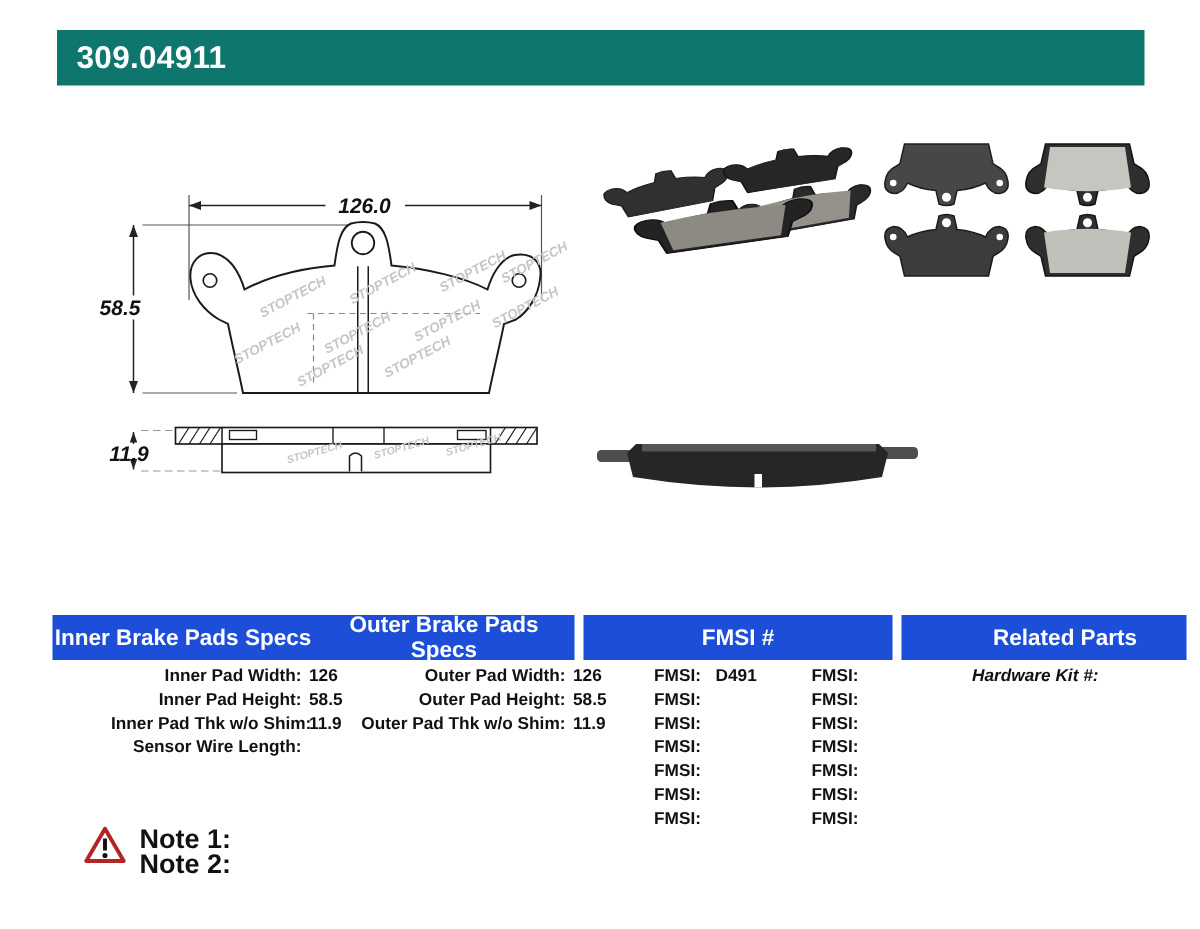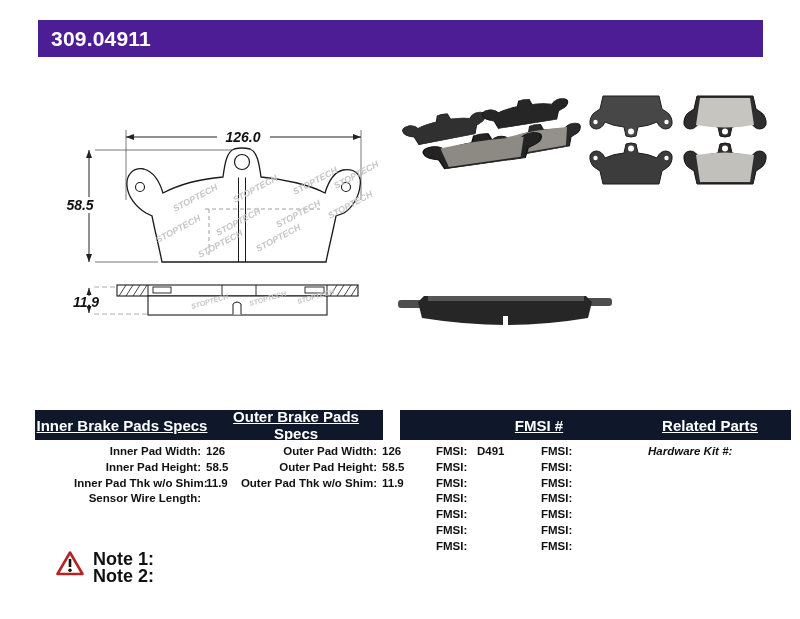--- a/index.html
+++ b/index.html
@@ -3,37 +3,37 @@
 <meta charset="utf-8">
 <style>
   html,body{margin:0;padding:0;background:#fff;}
   .page{
     position:relative;width:800px;height:619px;background:#ffffff;
     font-family:"Liberation Sans",sans-serif;overflow:hidden;color:#111;
   }
   
   .topbar{
     position:absolute;left:38px;top:20px;width:725px;height:37px;
-    background:#4c1d95;color:#fff;display:flex;justify-content:space-between;
+    background:#0f766e;color:#fff;display:flex;justify-content:space-between;
     align-items:center;padding:0 13px;box-sizing:border-box;
     font-size:21px;font-weight:bold;letter-spacing:.2px;
   }
   
   .abs{position:absolute;}
   svg text{font-family:"Liberation Sans",sans-serif;}
   .dim-text{font-weight:bold;font-style:italic;font-size:14px;fill:#111;}
   .wm{font-weight:bold;font-style:italic;fill:#c6c6c6;}
   
   .colhdr{
-    position:absolute;top:410px;height:30px;background:#0f172a;color:#fff;
-    font-weight:bold;font-size:15px;display:flex;align-items:center;text-decoration:underline;
+    position:absolute;top:410px;height:30px;background:#1d4ed8;color:#fff;
+    font-weight:bold;font-size:15px;display:flex;align-items:center;
   }
   .colhdr .half{flex:1;text-align:center;}
   #hdr-specs{left:35px;width:348px;}
-  #hdr-fmsi{left:400px;width:206px;justify-content:center;padding-left:36px;}
+  #hdr-fmsi{left:389px;width:206px;justify-content:center;}
   #hdr-related{left:601px;width:162px;justify-content:center;padding-left:28px;}
   
   .spec-col{position:absolute;top:444px;font-size:11.5px;font-weight:bold;}
   .spec-row{display:flex;height:15.8px;line-height:15px;white-space:nowrap;margin-left:44px;}
   .spec-label{display:inline-block;text-align:right;}
   .spec-value{margin-left:5px;}
   #inner-col{left:30px;}  #inner-col .spec-label{width:127px;}
   #outer-col{left:175px;} #outer-col .spec-label{width:158px;}
   .fmsi-col .spec-label{width:36px;text-align:left;}
   #fmsi-col1{left:392px;} #fmsi-col2{left:497px;}

